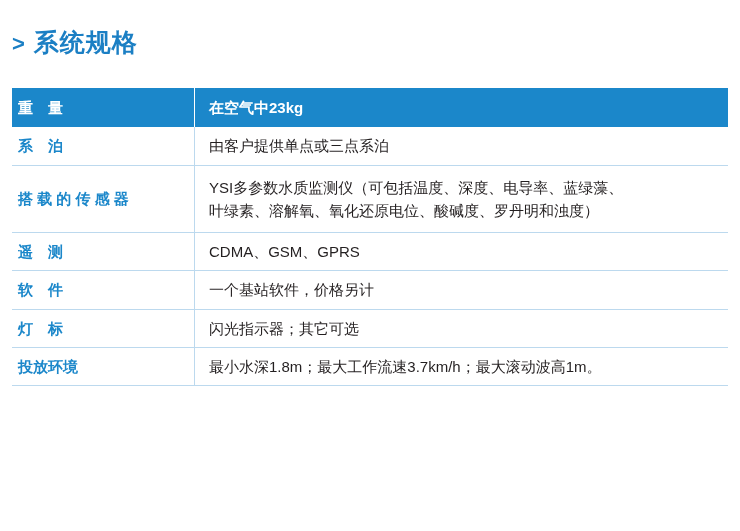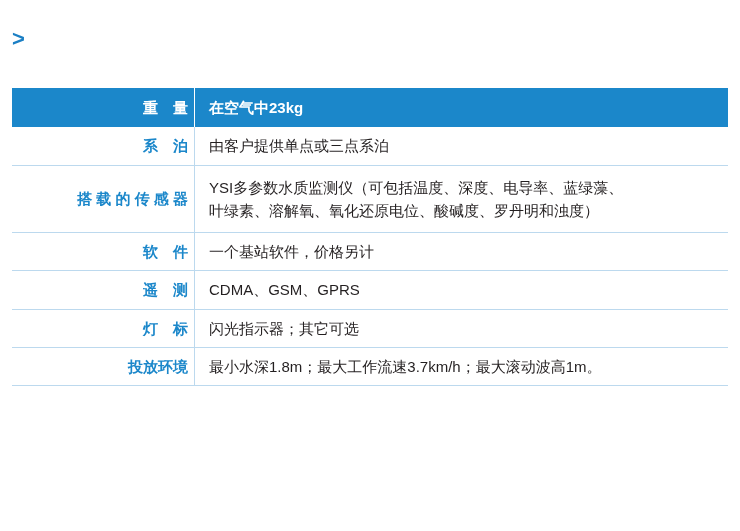--- a/index.html
+++ b/index.html
@@ -56,21 +56,21 @@
     border-bottom: 1px solid #bcd9ee;
     vertical-align: middle;
     font-size: 15px;
     line-height: 1.55;
     padding: 7px 0;
   }
   .spec-table td.label {
     width: 170px;
     color: #1b87ca;
     font-weight: bold;
-    text-align: right;
+    text-align: left;
     padding-left: 6px;
     padding-right: 6px;
     white-space: nowrap;
   }
   .spec-table tr.header-row td.label {
     color: #ffffff;
   }
   .spec-table td.value {
     color: #231f20;
     padding-left: 14px;
@@ -95,46 +95,47 @@
   }
   .value-line { display: block; }
 </style>
 </head>
 <body>
 
 <div class="page">
 
   <div class="page-title">
     <span class="chev">&gt;</span>
+    <span>系统规格</span>
   </div>
 
   <table class="spec-table">
     <tbody>
       <tr class="header-row">
         <td class="label">重　量</td>
         <td class="value">在空气中23kg</td>
       </tr>
       <tr>
         <td class="label">系　泊</td>
         <td class="value">由客户提供单点或三点系泊</td>
       </tr>
       <tr class="tall">
         <td class="label">搭 载 的 传 感 器</td>
         <td class="value">
           <span class="value-line">YSI多参数水质监测仪（可包括温度、深度、电导率、蓝绿藻、</span>
           <span class="value-line">叶绿素、溶解氧、氧化还原电位、酸碱度、罗丹明和浊度）</span>
         </td>
       </tr>
       <tr>
+        <td class="label">遥　测</td>
+        <td class="value">CDMA、GSM、GPRS</td>
+      </tr>
+      <tr>
         <td class="label">软　件</td>
         <td class="value">一个基站软件，价格另计</td>
-      </tr>
-      <tr>
-        <td class="label">遥　测</td>
-        <td class="value">CDMA、GSM、GPRS</td>
       </tr>
       <tr>
         <td class="label">灯　标</td>
         <td class="value">闪光指示器；其它可选</td>
       </tr>
       <tr class="last">
         <td class="label">投放环境</td>
         <td class="value">最小水深1.8m；最大工作流速3.7km/h；最大滚动波高1m。</td>
       </tr>
     </tbody>

